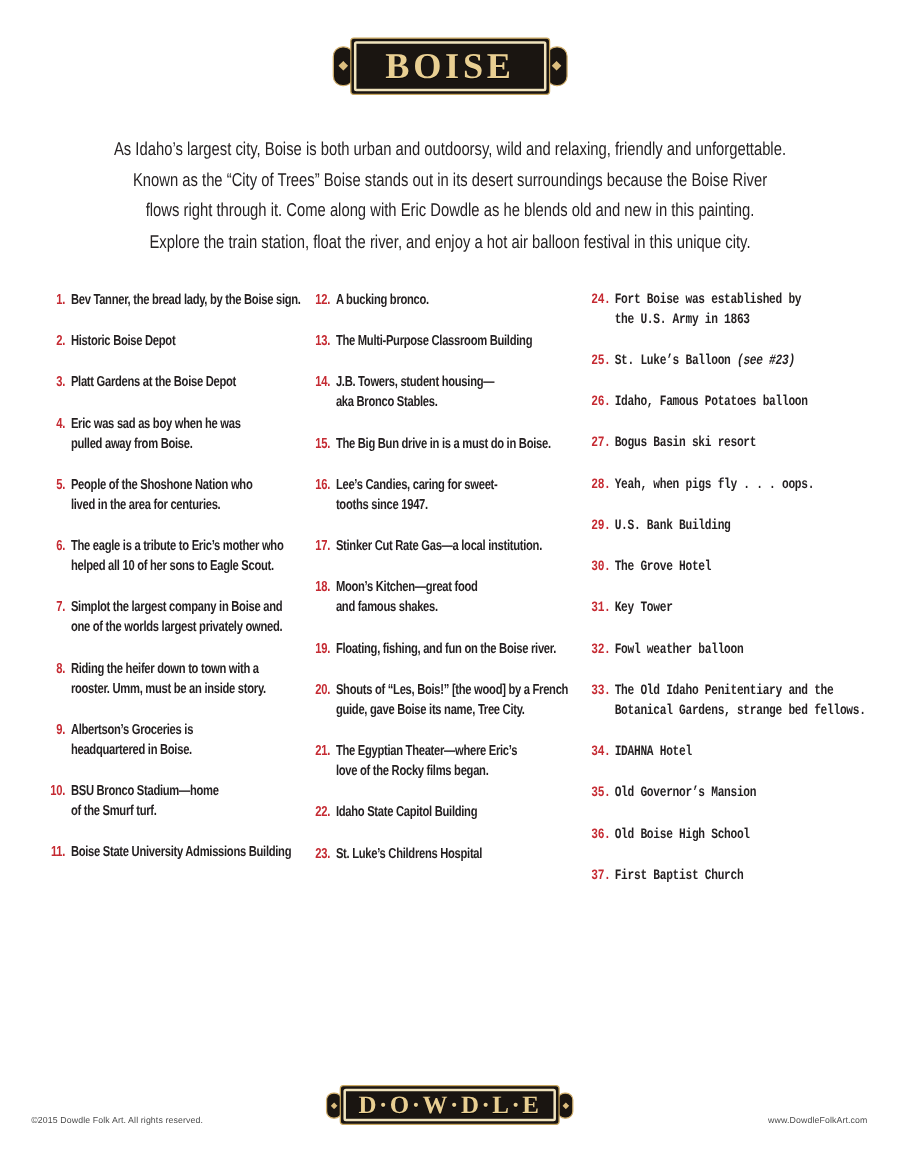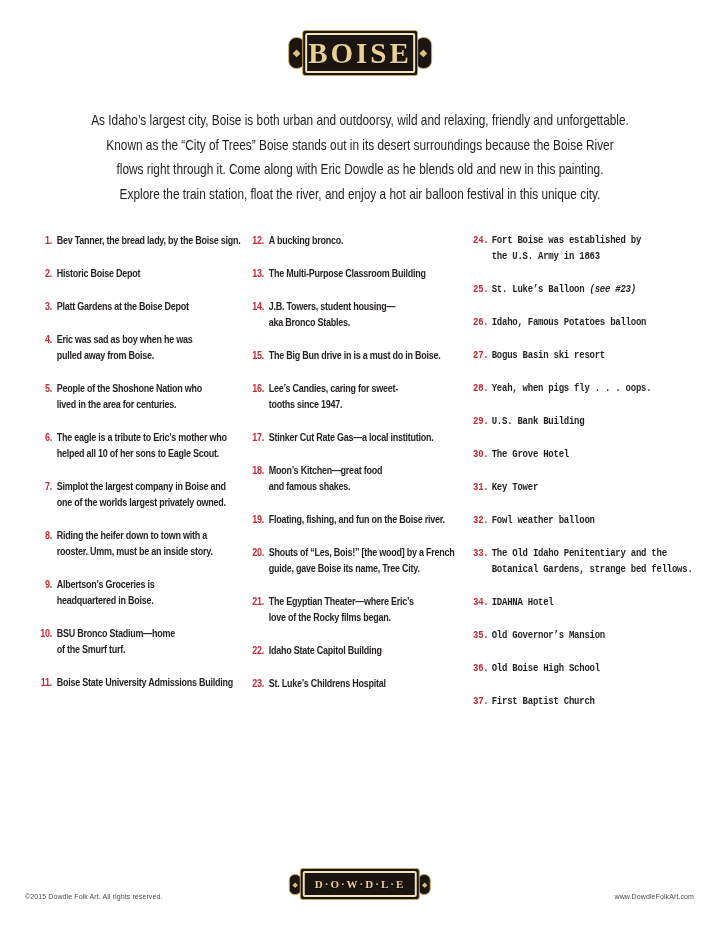--- a/index.html
+++ b/index.html
@@ -26,30 +26,30 @@
   .plaque .brand{
     font-family:"Liberation Serif", serif;font-weight:bold;color:#e9cf92;
     text-shadow:0 1px 0 rgba(0,0,0,.6);
   }
 
   .boise-plaque{top:30px;transform:translateX(-50%);}
   .boise-plaque .tab{width:15px;height:30px;}
   .boise-plaque .tab.left{margin-right:-3px;}
   .boise-plaque .tab.right{margin-left:-3px;}
   .boise-plaque .tab .diamond{font-size:10px;}
-  .boise-plaque .plate-inner{padding:1px 1px;}
+  .boise-plaque .plate-inner{padding:1px 23px;}
   .boise-plaque .brand{font-size:29px;line-height:34px;letter-spacing:3px;}
 
   .dowdle-plaque{top:868px;transform:translateX(-50%);}
   .dowdle-plaque .tab{width:11px;height:19px;border-radius:6px;}
   .dowdle-plaque .tab.left{margin-right:-2px;}
   .dowdle-plaque .tab.right{margin-left:-2px;}
   .dowdle-plaque .tab .diamond{font-size:7px;}
   .dowdle-plaque .plate-inner{padding:1px 10px;}
-  .dowdle-plaque .brand{font-size:11px;line-height:20px;letter-spacing:2px;}
+  .dowdle-plaque .brand{font-size:20px;line-height:20px;letter-spacing:2px;}
 
   
   .intro{
     position:absolute;top:108px;left:50%;width:800px;margin-left:-400px;
     transform:scaleX(0.8);transform-origin:center top;
     text-align:center;font-size:14.8px;line-height:24.5px;
     white-space:pre;color:#262223;font-weight:400;
   }
 
   

